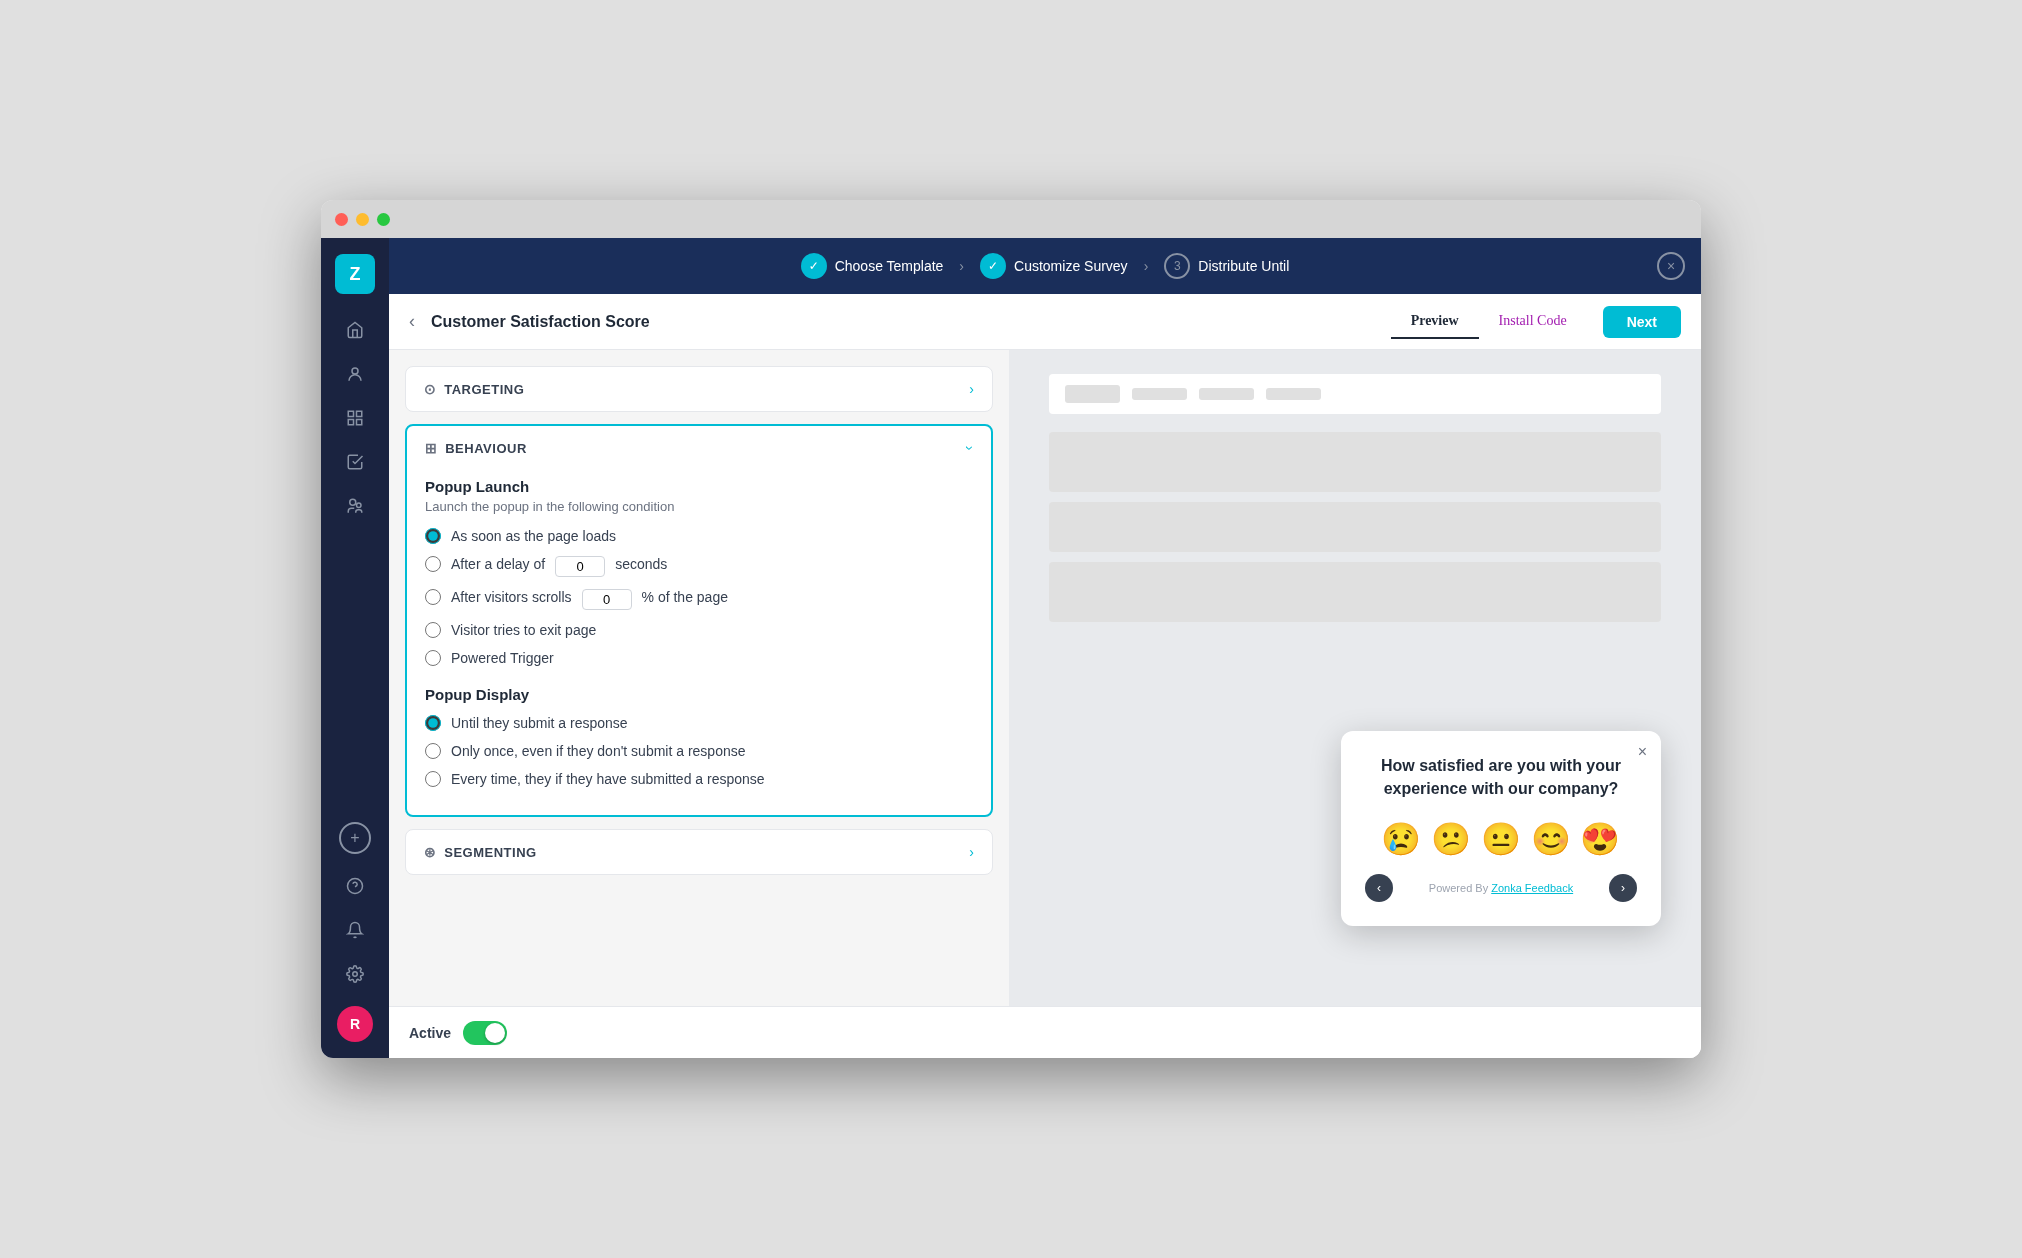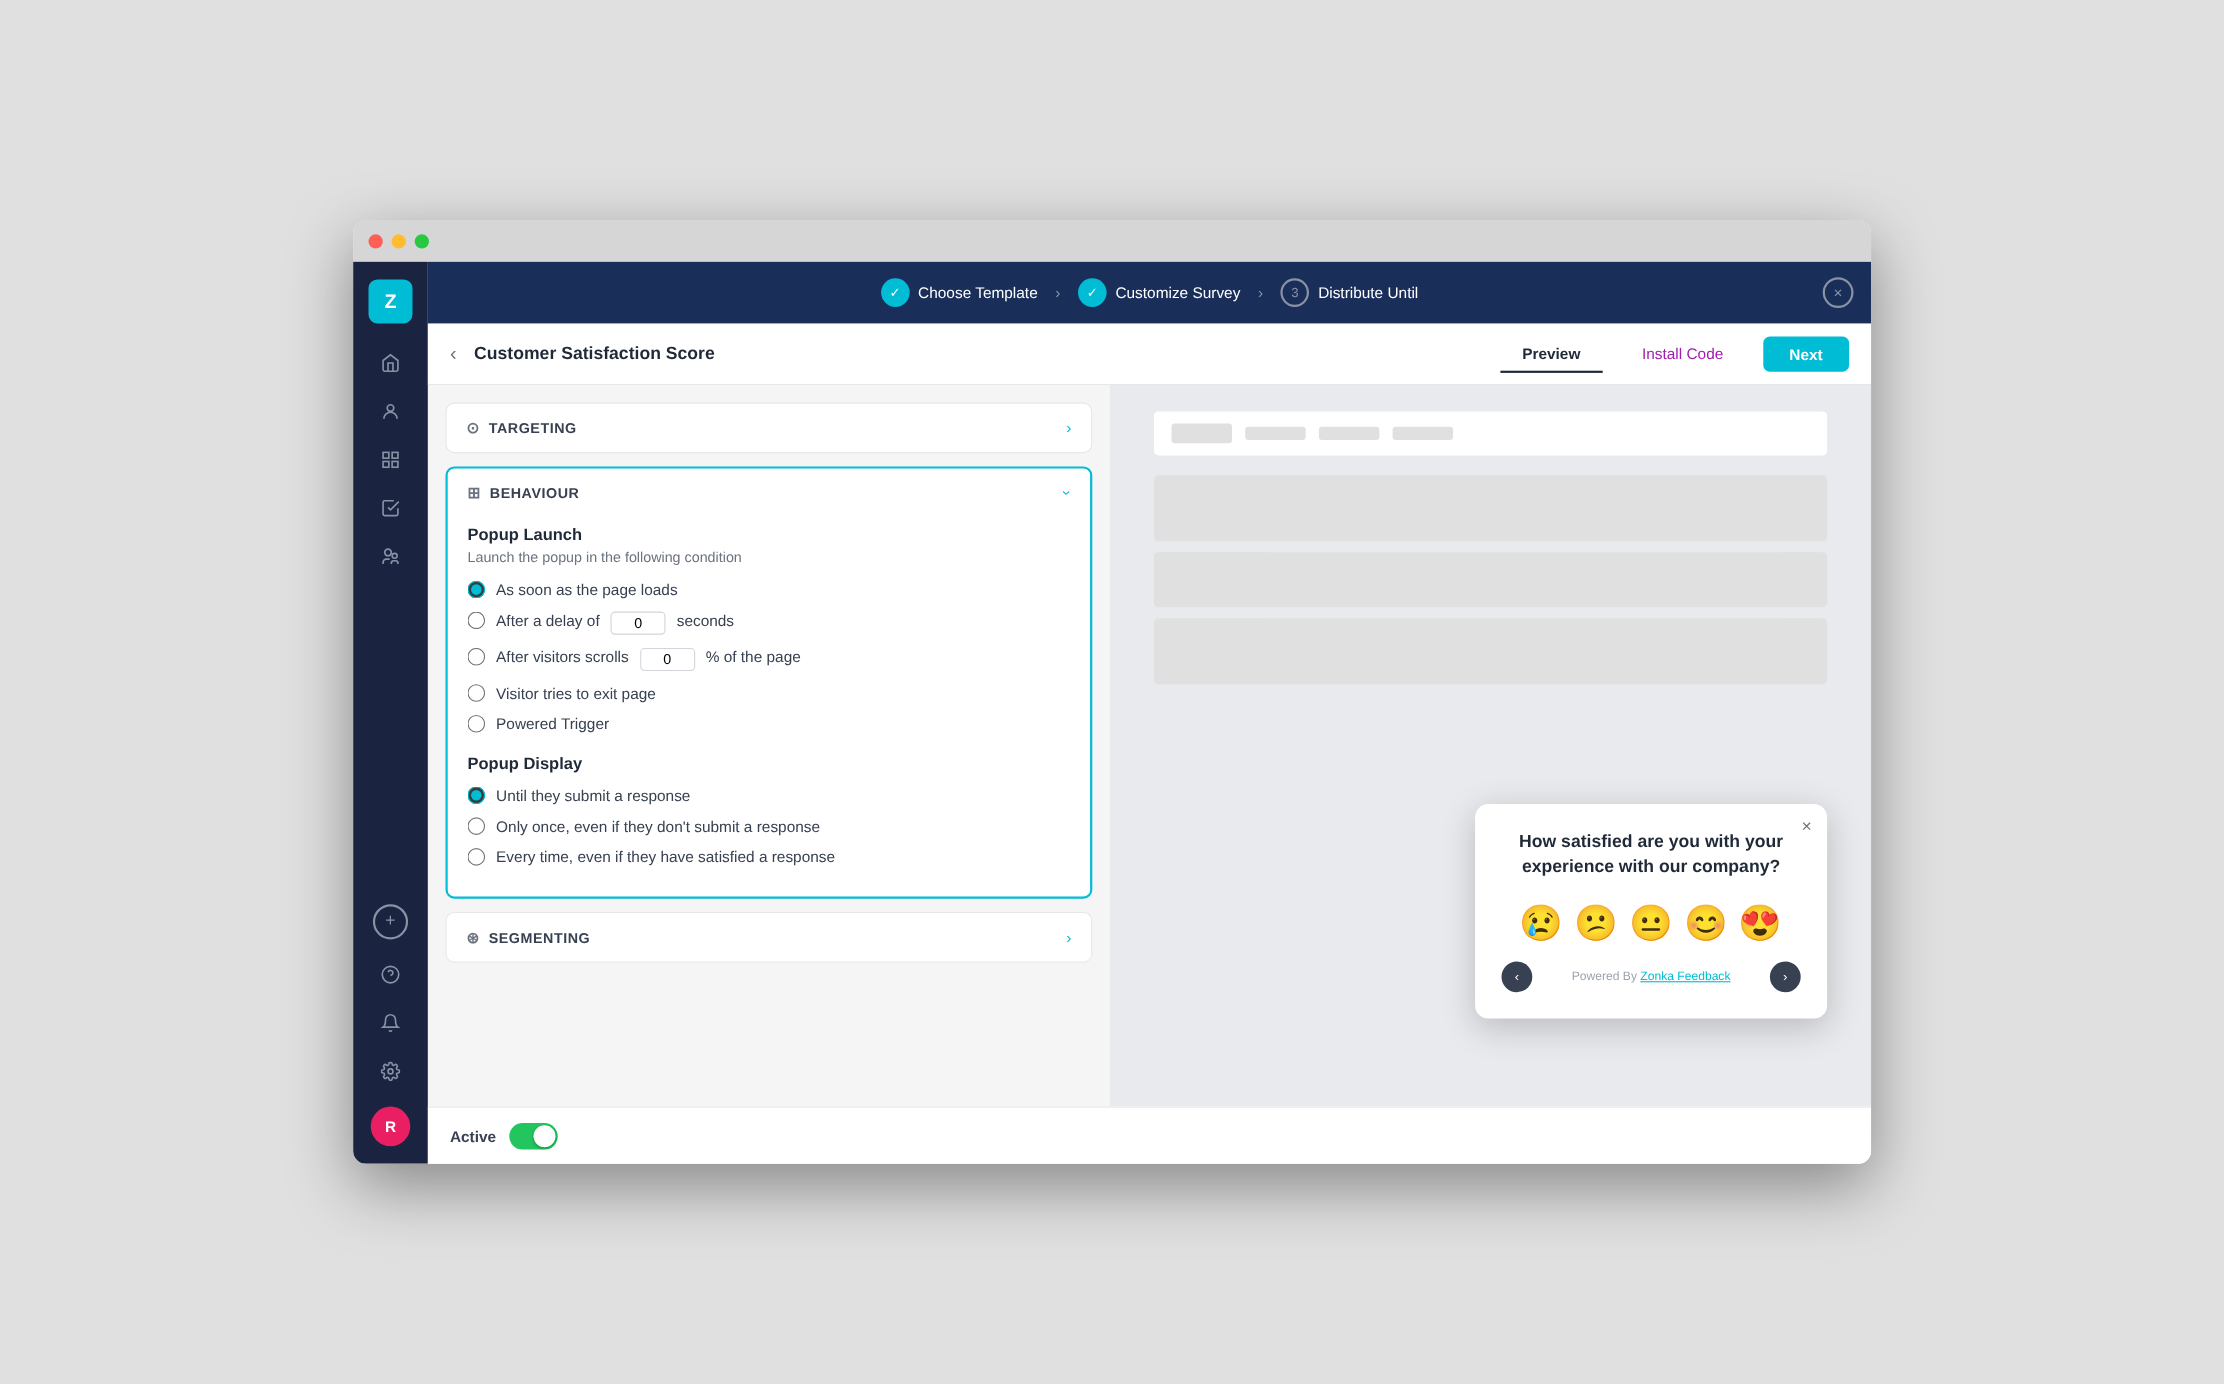--- a/index.html
+++ b/index.html
@@ -163,21 +163,22 @@
       font-size: 18px;
     }
     .page-title {
       font-size: 16px;
       font-weight: 600;
       color: #1f2937;
       flex: 1;
     }
     .tab-group {
       display: flex;
-      gap: 16px;
+      gap: 0;
+      font-family: Liberation Serif, serif;
     }
     .tab {
       padding: 8px 20px;
       font-size: 14px;
       cursor: pointer;
       color: #a21caf;
       border-bottom: 2px solid transparent;
     }
     .tab.active {
       color: #1f2937;
@@ -578,21 +579,21 @@
                   <div class="radio-option">
                     <input type="radio" class="radio-input" name="display" checked="" style="">
                     <span>Until they submit a response</span>
                   </div>
                   <div class="radio-option">
                     <input type="radio" class="radio-input" name="display" style="">
                     <span>Only once, even if they don't submit a response</span>
                   </div>
                   <div class="radio-option">
                     <input type="radio" class="radio-input" name="display" style="">
-                    <span>Every time, even if they have satisfied a response</span>
+                    <span>Every time, they if they have submitted a response</span>
                   </div>
                 </div>
               </div>
             </div>
           </div>
 
           <div class="section-card">
             <div class="section-header">
               <div class="section-header-left">
                 <span class="section-icon">⊛</span>

